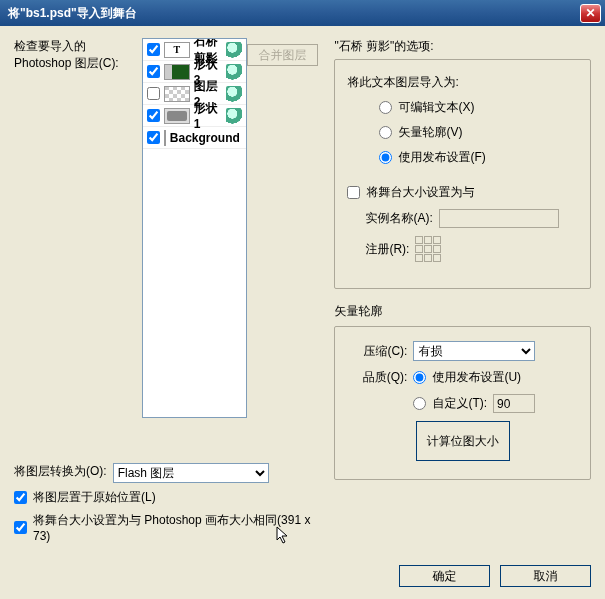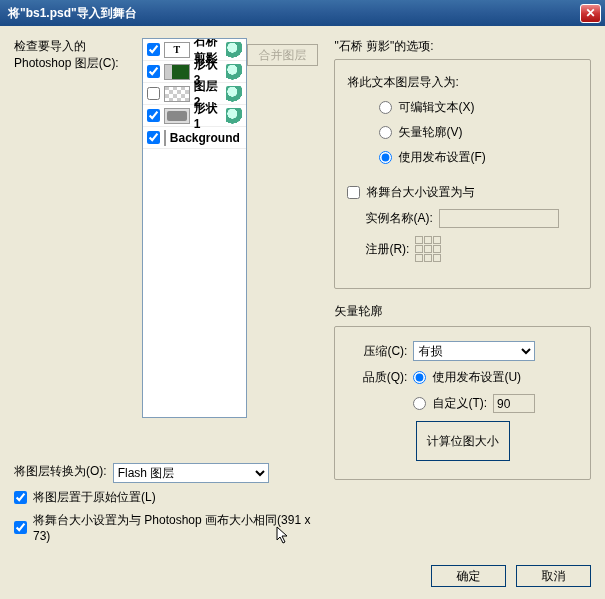--- a/index.html
+++ b/index.html
@@ -28,21 +28,21 @@
 .group{border:1px solid #aca899;border-radius:2px;padding:14px 12px 18px;position:relative;margin-bottom:14px}
 .group-row{display:flex;align-items:center;margin-bottom:8px;gap:6px}
 .group-row label{white-space:nowrap}
 .disabled{color:#000000}
 input[type=text]{border:1px solid #7f9db9;height:19px;padding:1px 3px;background:#fff}
 input[type=text].disabled{background:#ece9d8;border-color:#aca899}
 select{border:1px solid #7f9db9;height:20px;background:#fff}
 .btn{border:1px solid #003c74;background:#ece9d8;height:22px;padding:0 14px;cursor:pointer}
 .btn.small{height:40px;padding:0 10px}
 .footer{position:absolute;bottom:12px;right:14px;display:flex;gap:10px}
-.footer .btn{width:75px}
+.footer .btn{width:91px}
 .bottom-left{position:absolute;left:14px;bottom:56px;width:310px}
 .bottom-left .row{display:flex;gap:6px;margin-top:6px}
 .radio-col{margin-left:32px}
 .quality-val{width:42px}
 .calc-row{text-align:center;margin-top:8px}
 .reg{display:inline-grid;grid-template-columns:repeat(3,8px);grid-template-rows:repeat(3,8px);gap:1px;vertical-align:middle}
 .reg span{width:8px;height:8px;border:1px solid #aca899}
 .cursor{position:absolute;left:276px;bottom:53px;pointer-events:none}
 </style>
 </head>

